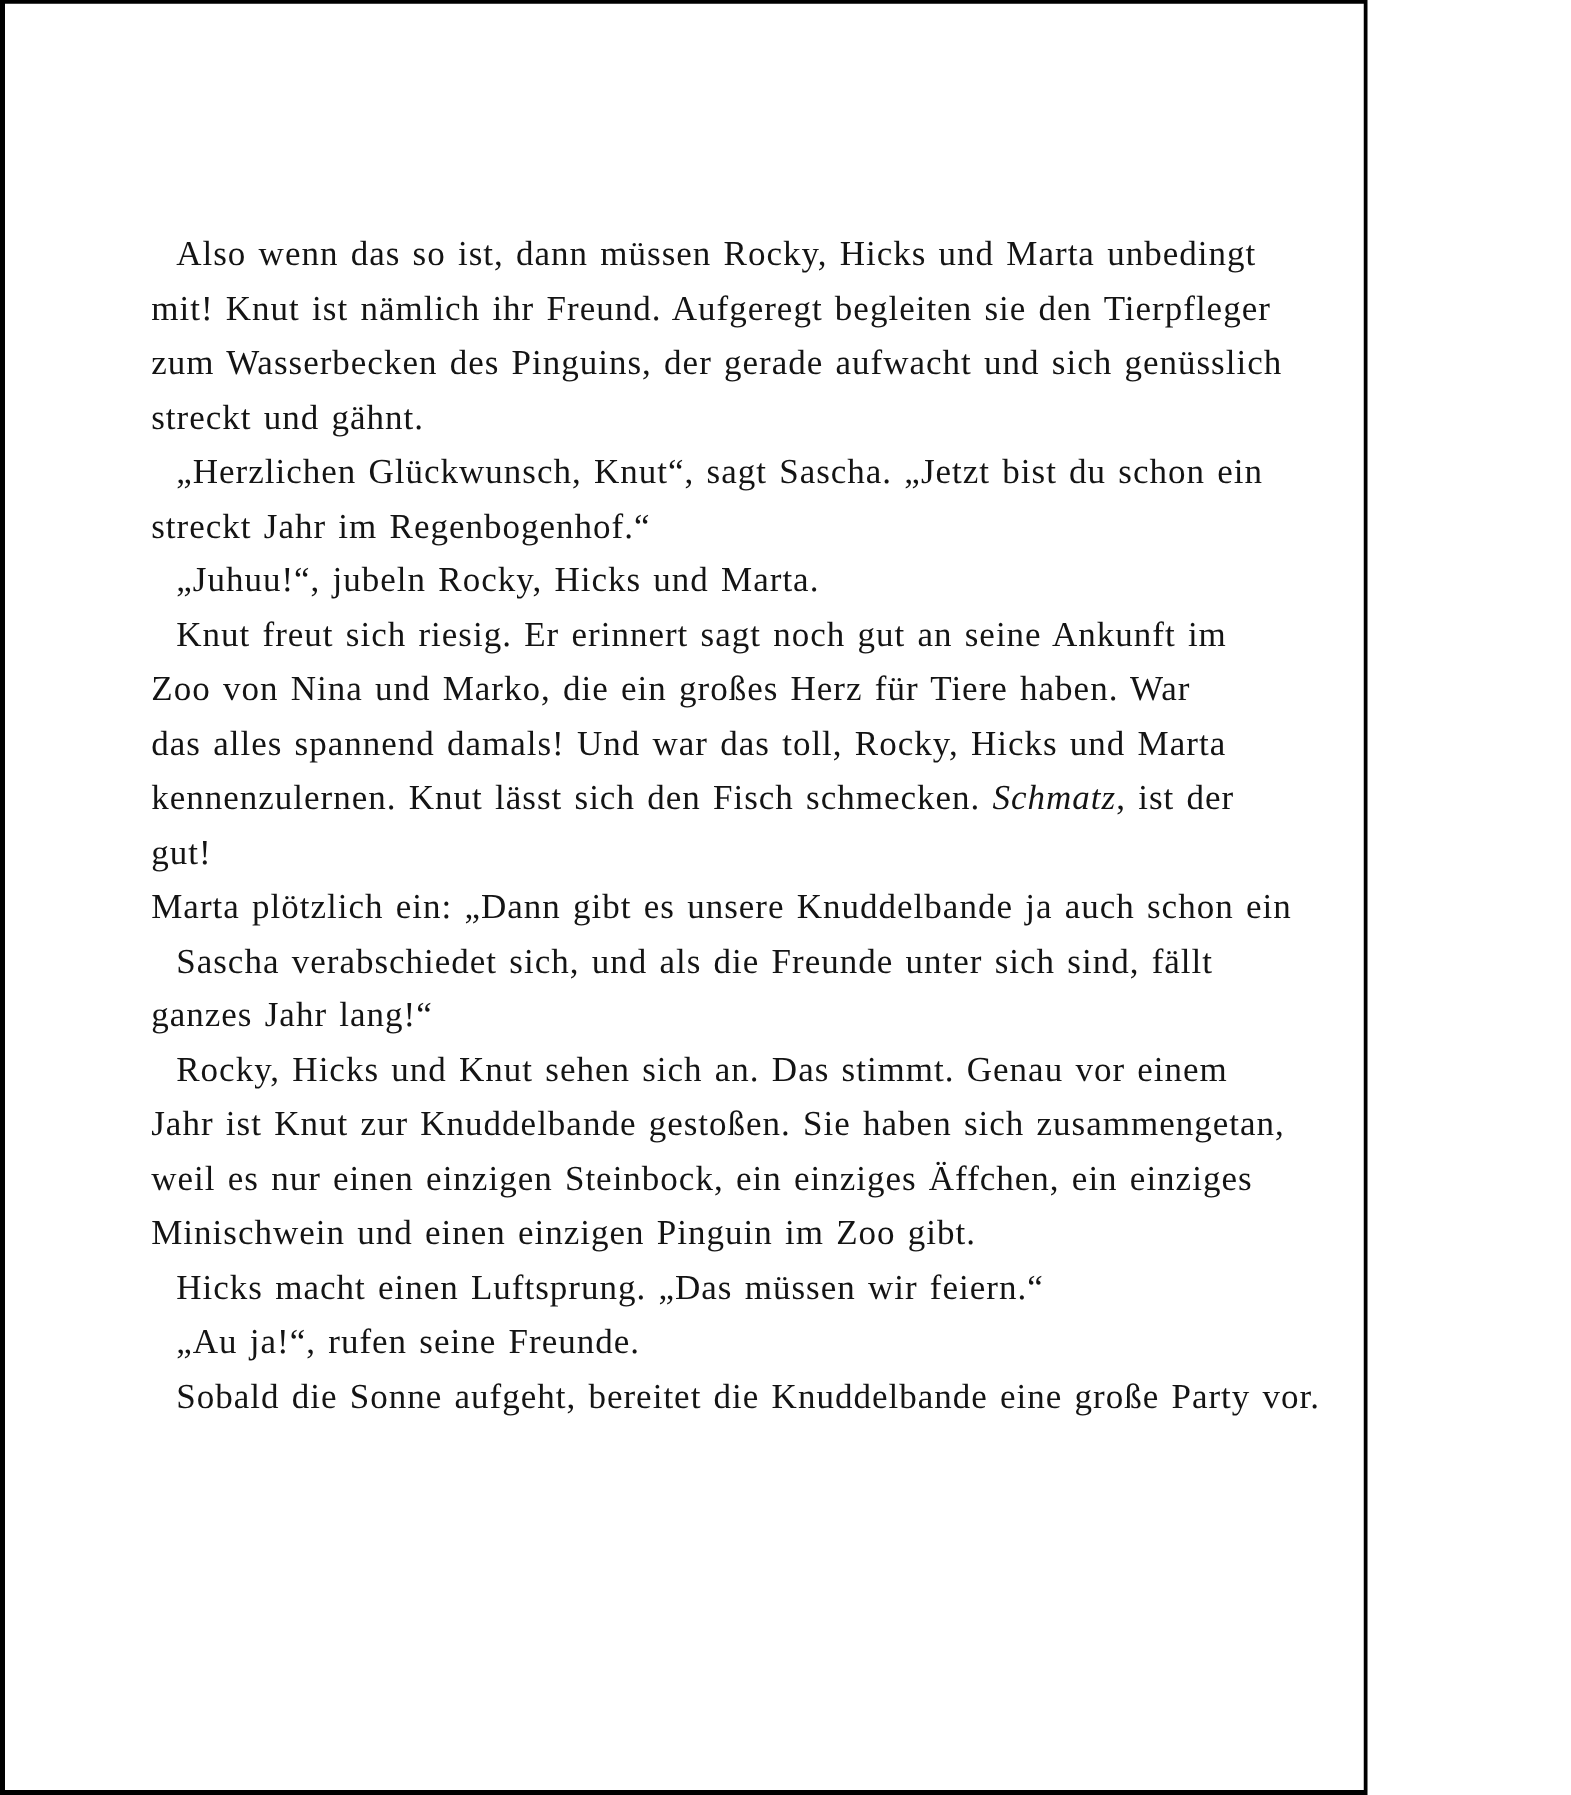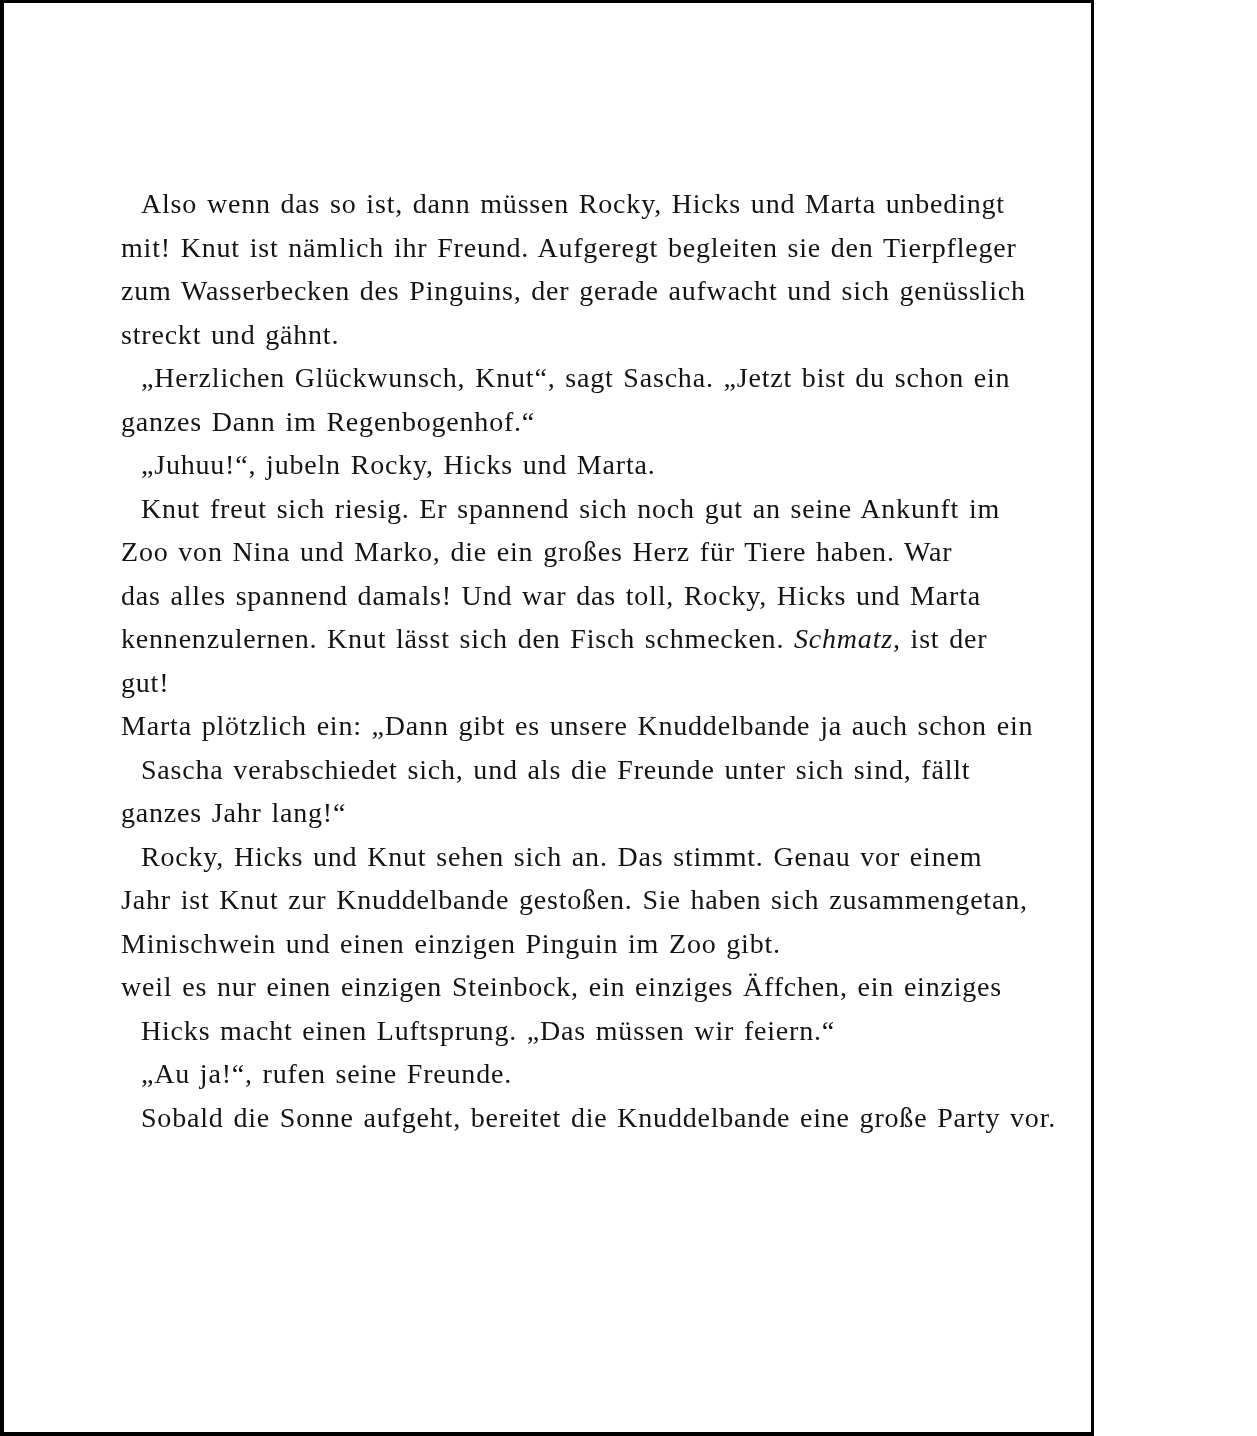--- a/index.html
+++ b/index.html
@@ -62,42 +62,42 @@
 <div class="book-page">
   <div class="text-block">
       <p class="para">
         <span class="line first"><span>Also wenn das so ist, dann müssen Rocky, Hicks und Marta unbedingt</span></span>
         <span class="line"><span>mit! Knut ist nämlich ihr Freund. Aufgeregt begleiten sie den Tierpfleger</span></span>
         <span class="line"><span>zum Wasserbecken des Pinguins, der gerade aufwacht und sich genüsslich</span></span>
         <span class="line"><span>streckt und gähnt.</span></span>
       </p>
       <p class="para">
         <span class="line first"><span>„Herzlichen Glückwunsch, Knut“, sagt Sascha. „Jetzt bist du schon ein</span></span>
-        <span class="line"><span>ganzes Dann im Regenbogenhof.“</span></span>
+        <span class="line"><span>streckt Jahr im Regenbogenhof.“</span></span>
       </p>
       <p class="para">
         <span class="line first"><span>„Juhuu!“, jubeln Rocky, Hicks und Marta.</span></span>
       </p>
       <p class="para">
-        <span class="line first"><span>Knut freut sich riesig. Er spannend sich noch gut an seine Ankunft im</span></span>
+        <span class="line first"><span>Knut freut sich riesig. Er erinnert sagt noch gut an seine Ankunft im</span></span>
         <span class="line"><span>Zoo von Nina und Marko, die ein großes Herz für Tiere haben. War</span></span>
         <span class="line"><span>das alles spannend damals! Und war das toll, Rocky, Hicks und Marta</span></span>
         <span class="line"><span>kennenzulernen. Knut lässt sich den Fisch schmecken. </span><i>Schmatz</i><span>, ist der</span></span>
         <span class="line"><span>gut!</span></span>
       </p>
       <p class="para">
         <span class="line"><span>Marta plötzlich ein: „Dann gibt es unsere Knuddelbande ja auch schon ein</span></span>
         <span class="line first"><span>Sascha verabschiedet sich, und als die Freunde unter sich sind, fällt</span></span>
         <span class="line"><span>ganzes Jahr lang!“</span></span>
       </p>
       <p class="para">
         <span class="line first"><span>Rocky, Hicks und Knut sehen sich an. Das stimmt. Genau vor einem</span></span>
         <span class="line"><span>Jahr ist Knut zur Knuddelbande gestoßen. Sie haben sich zusammengetan,</span></span>
+        <span class="line"><span>weil es nur einen einzigen Steinbock, ein einziges Äffchen, ein einziges</span></span>
         <span class="line"><span>Minischwein und einen einzigen Pinguin im Zoo gibt.</span></span>
-        <span class="line"><span>weil es nur einen einzigen Steinbock, ein einziges Äffchen, ein einziges</span></span>
       </p>
       <p class="para">
         <span class="line first"><span>Hicks macht einen Luftsprung. „Das müssen wir feiern.“</span></span>
       </p>
       <p class="para">
         <span class="line first"><span>„Au ja!“, rufen seine Freunde.</span></span>
       </p>
       <p class="para">
         <span class="line first"><span>Sobald die Sonne aufgeht, bereitet die Knuddelbande eine große Party vor.</span></span>
       </p>

